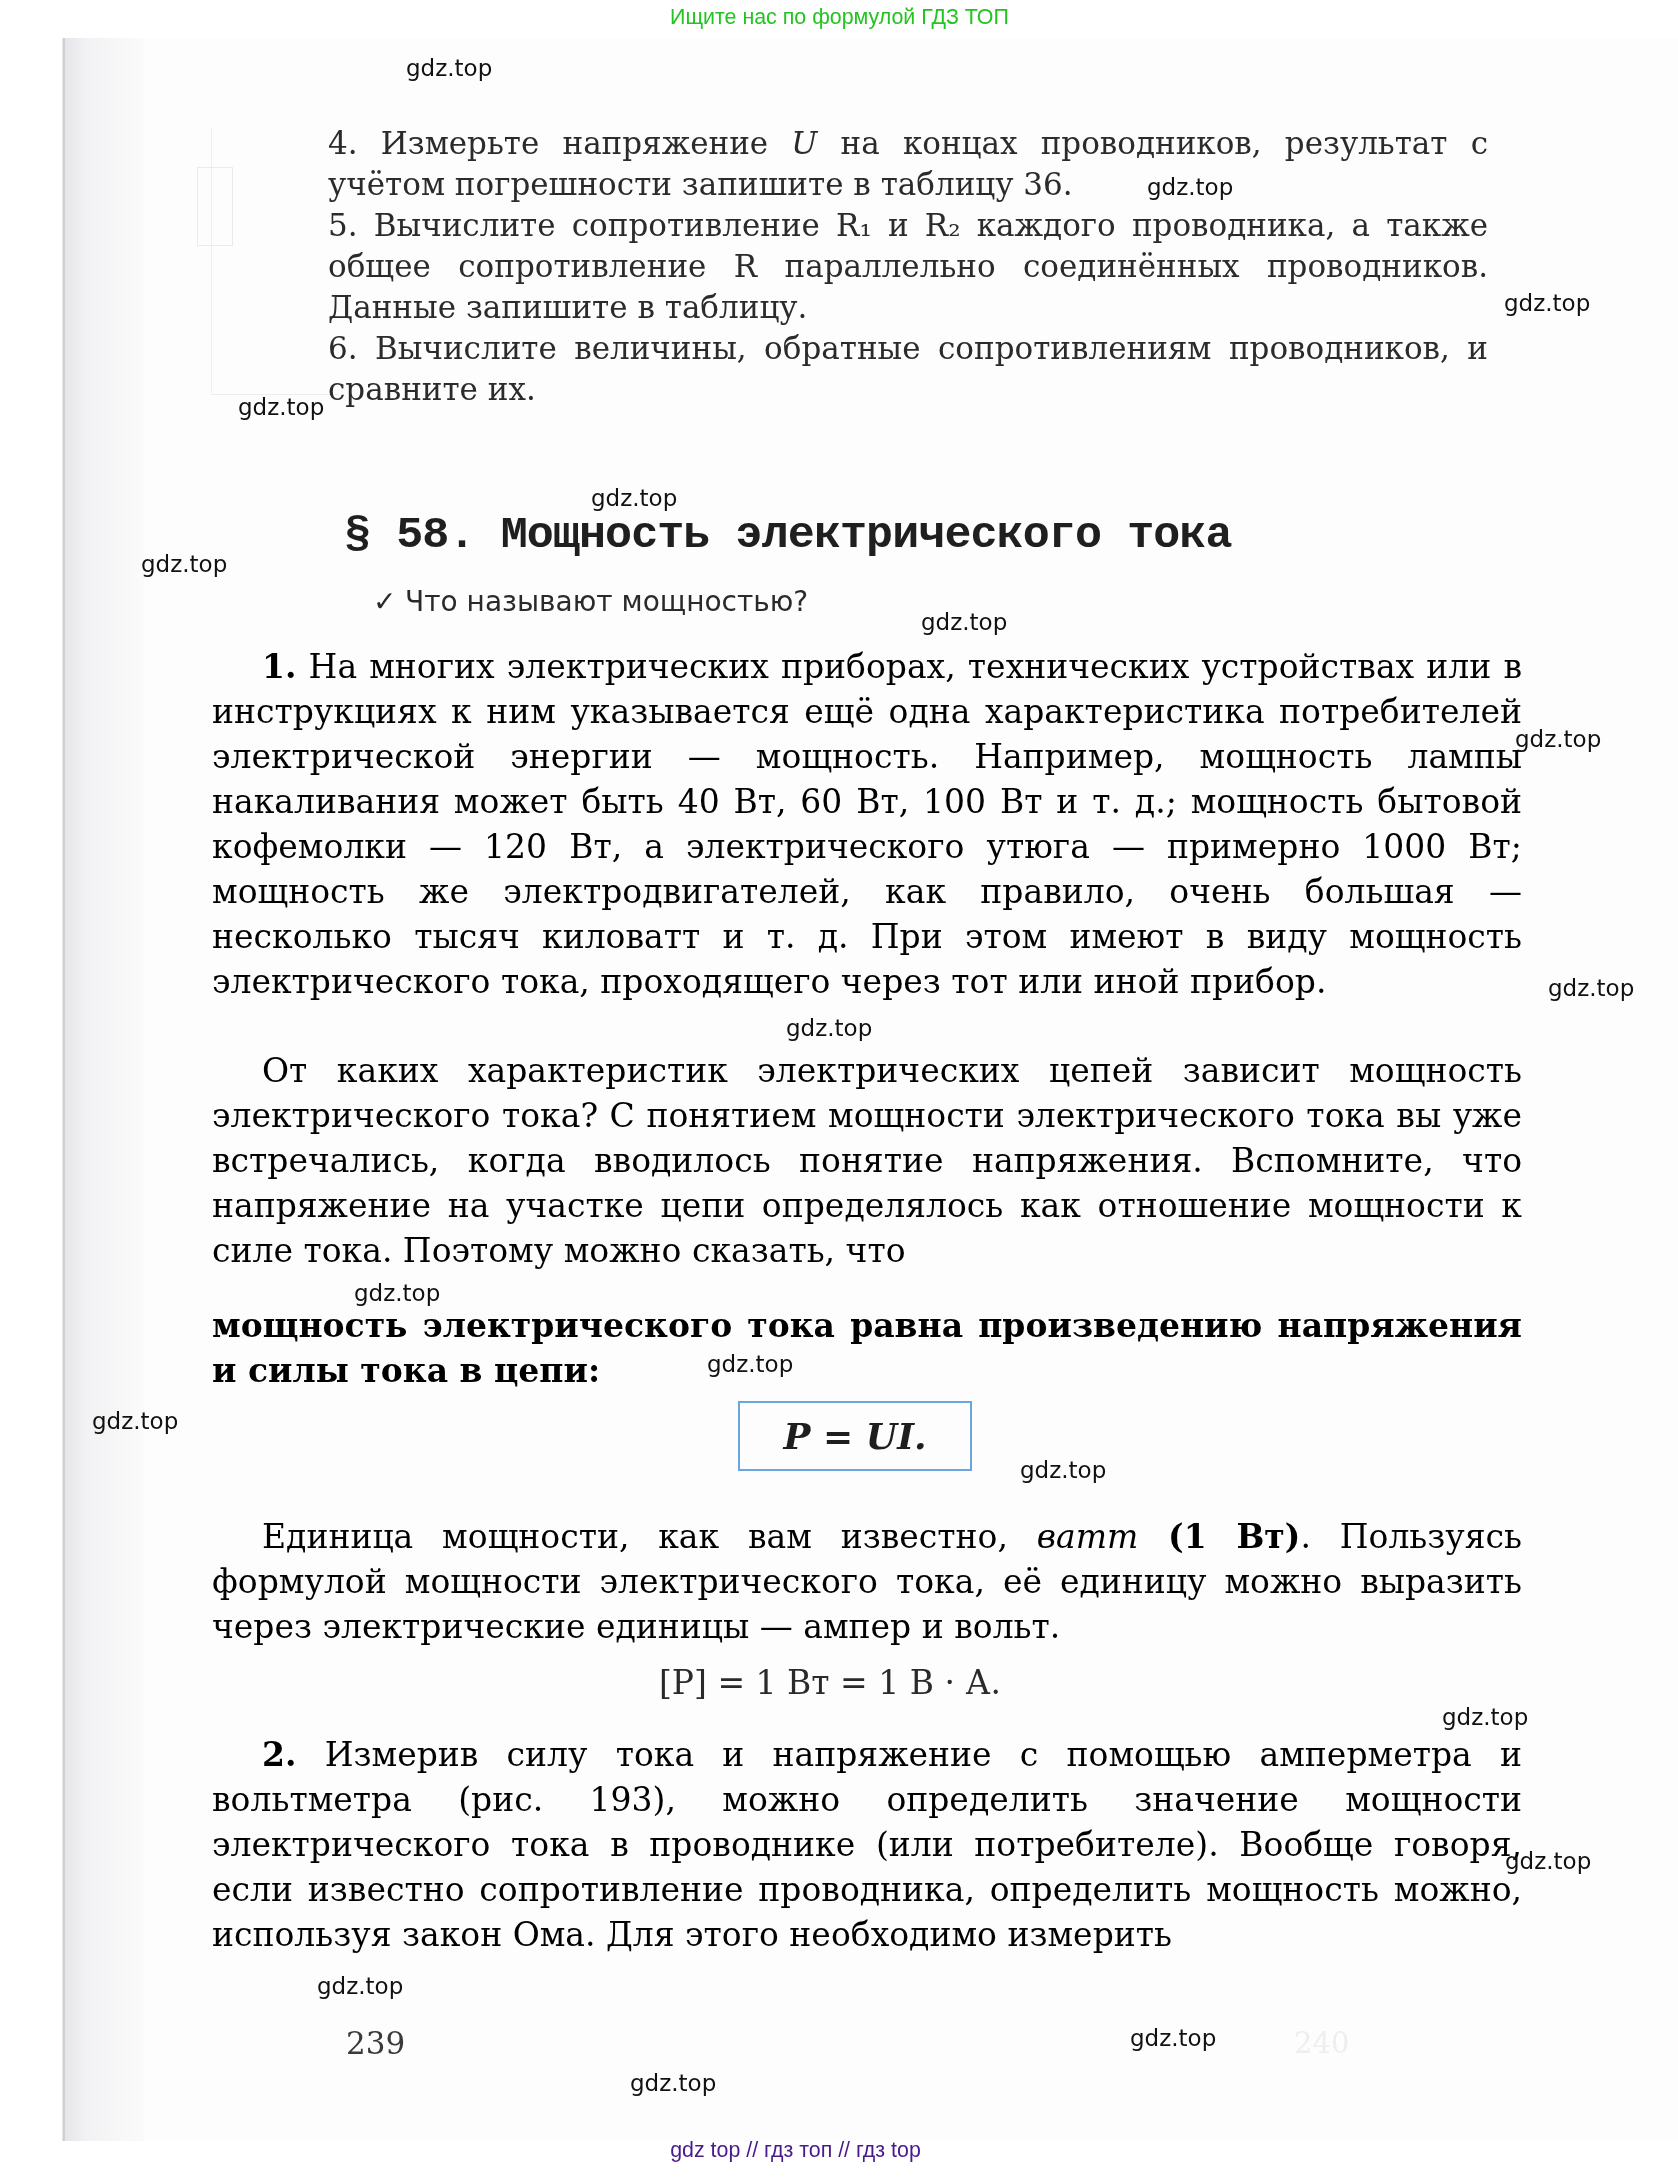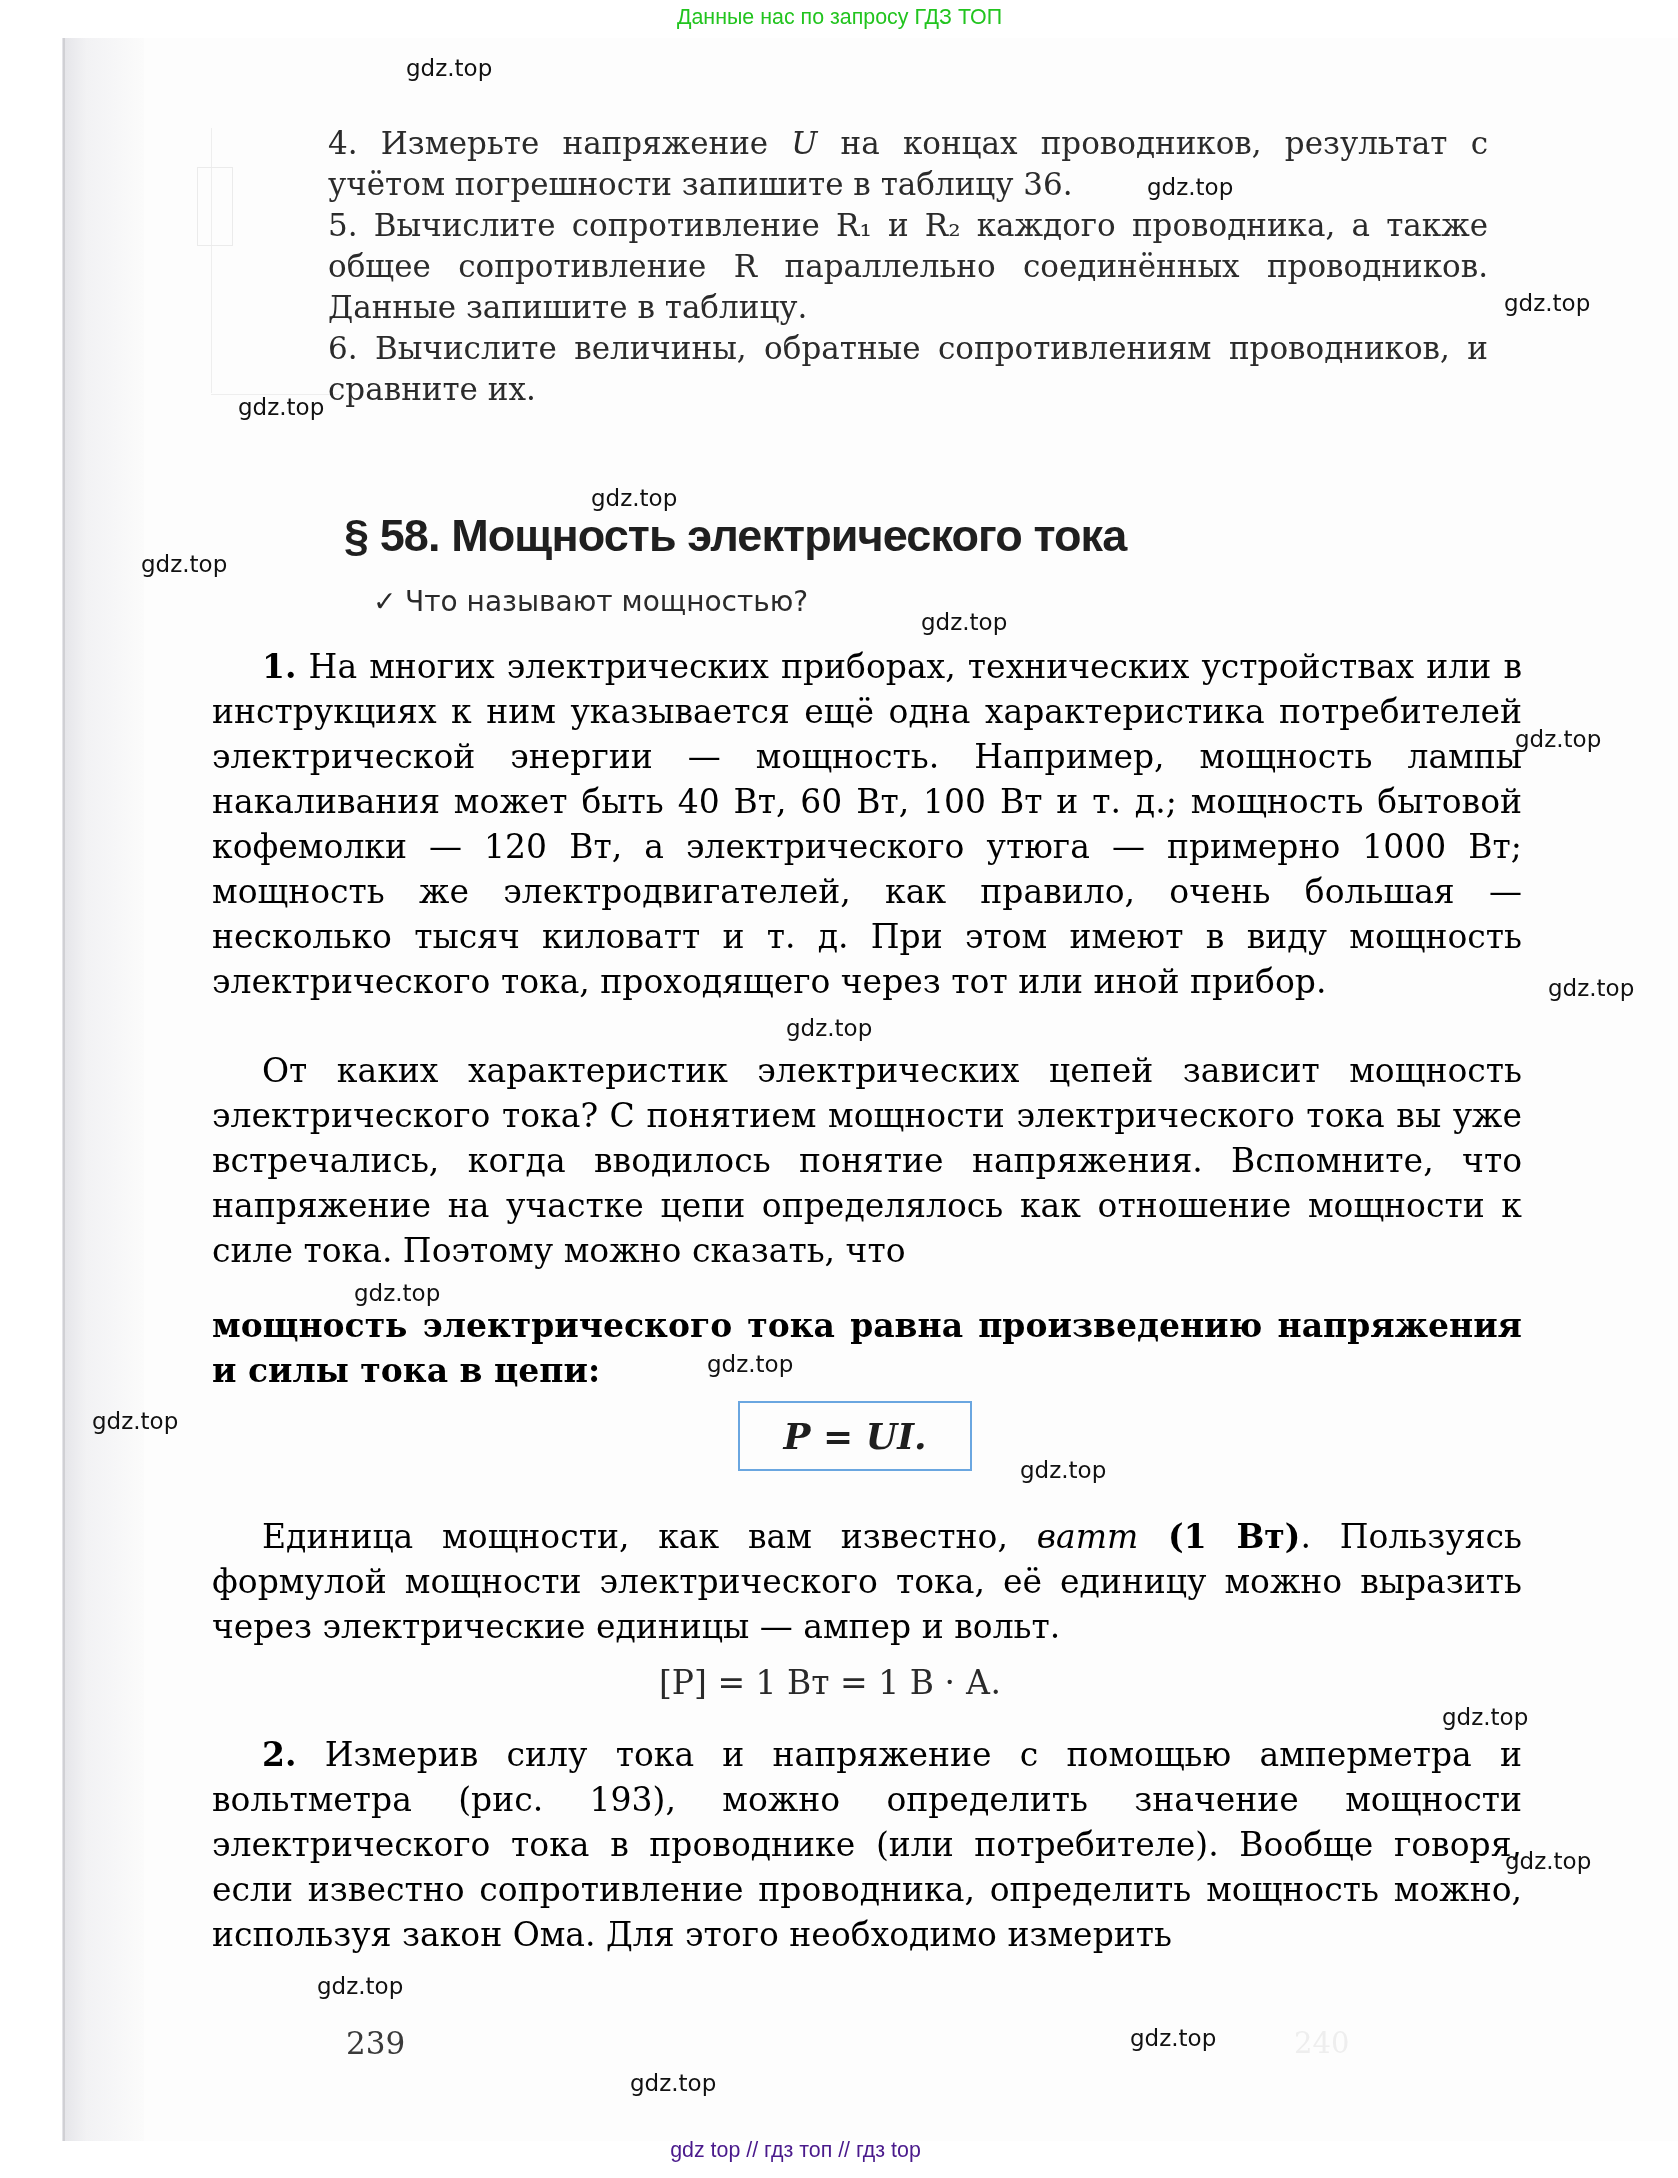--- a/index.html
+++ b/index.html
@@ -35,21 +35,21 @@
     position: absolute; left: 211px; top: 394px; width: 128px; height: 0.9px; background: #eee;
   }
   .text-block {
     position: absolute; font-size: 31px; line-height: 41px; color: #2b2b2b;
     font-family: "DejaVu Serif", serif;
   }
   .steps { left: 328px; top: 123px; width: 1160px; }
   .steps p { margin: 0; text-align: justify; text-align-last: left; }
   .heading {
     position: absolute; left: 344px; top: 510px;
-    font-family: Liberation Sans, sans-serif; font-weight: bold; font-size: 45px;
+    font-family: Liberation Mono, monospace; font-weight: bold; font-size: 45px;
     color: #1f1f1f; letter-spacing: -0.9px;
   }
   .question {
     position: absolute; left: 349px; top: 585px;
     font-family: "DejaVu Sans", sans-serif; font-size: 28px; color: #2a2a2a; margin-left: 24px;
   }
   .question .check { margin-right: 8.6px; }
   .para { position: absolute; left: 212px; width: 1310px; font-size: 33px; line-height: 45px; color: #000000; }
   .para p { margin: 0; text-align: justify; }
   .para .indent { text-indent: 50px; }
@@ -80,21 +80,21 @@
   }
   .bottom-banner {
     position: absolute; top: 2138px; left: 0; width: 1591px; text-align: center;
     font-family: "Liberation Sans", sans-serif; font-size: 21.4px; color: #4a1a8c;
   }
   i { font-style: italic; }
 </style>
 </head>
 <body>
 
-<div class="top-banner">Данные нас по запросу ГДЗ ТОП</div>
+<div class="top-banner">Ищите нас по формулой ГДЗ ТОП</div>
 
 <div class="page"></div>
 <div class="page-edge"></div>
 <div class="page-edge-line"></div>
 <div class="ghost-wire"></div>
 <div class="ghost-wire2"></div>
 <div class="ghost-fig"></div>
 
 <div class="text-block steps">
   <p>

